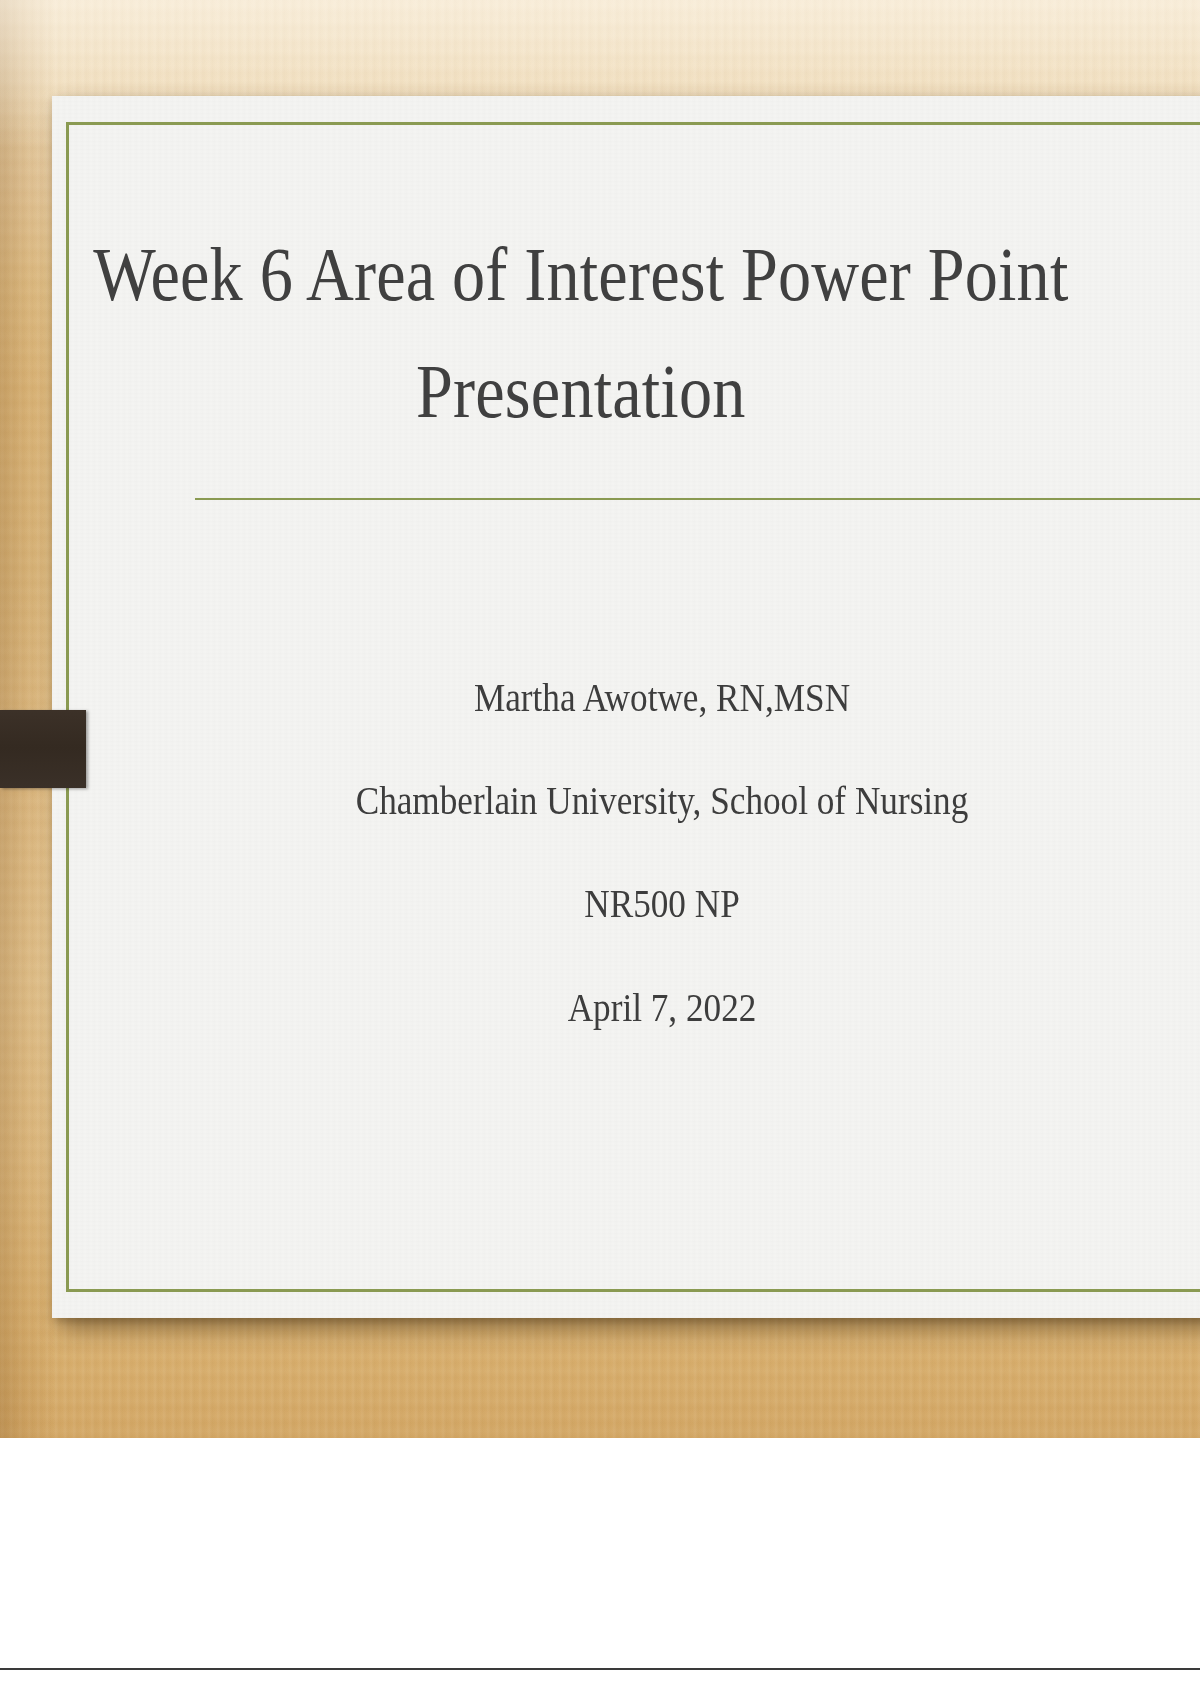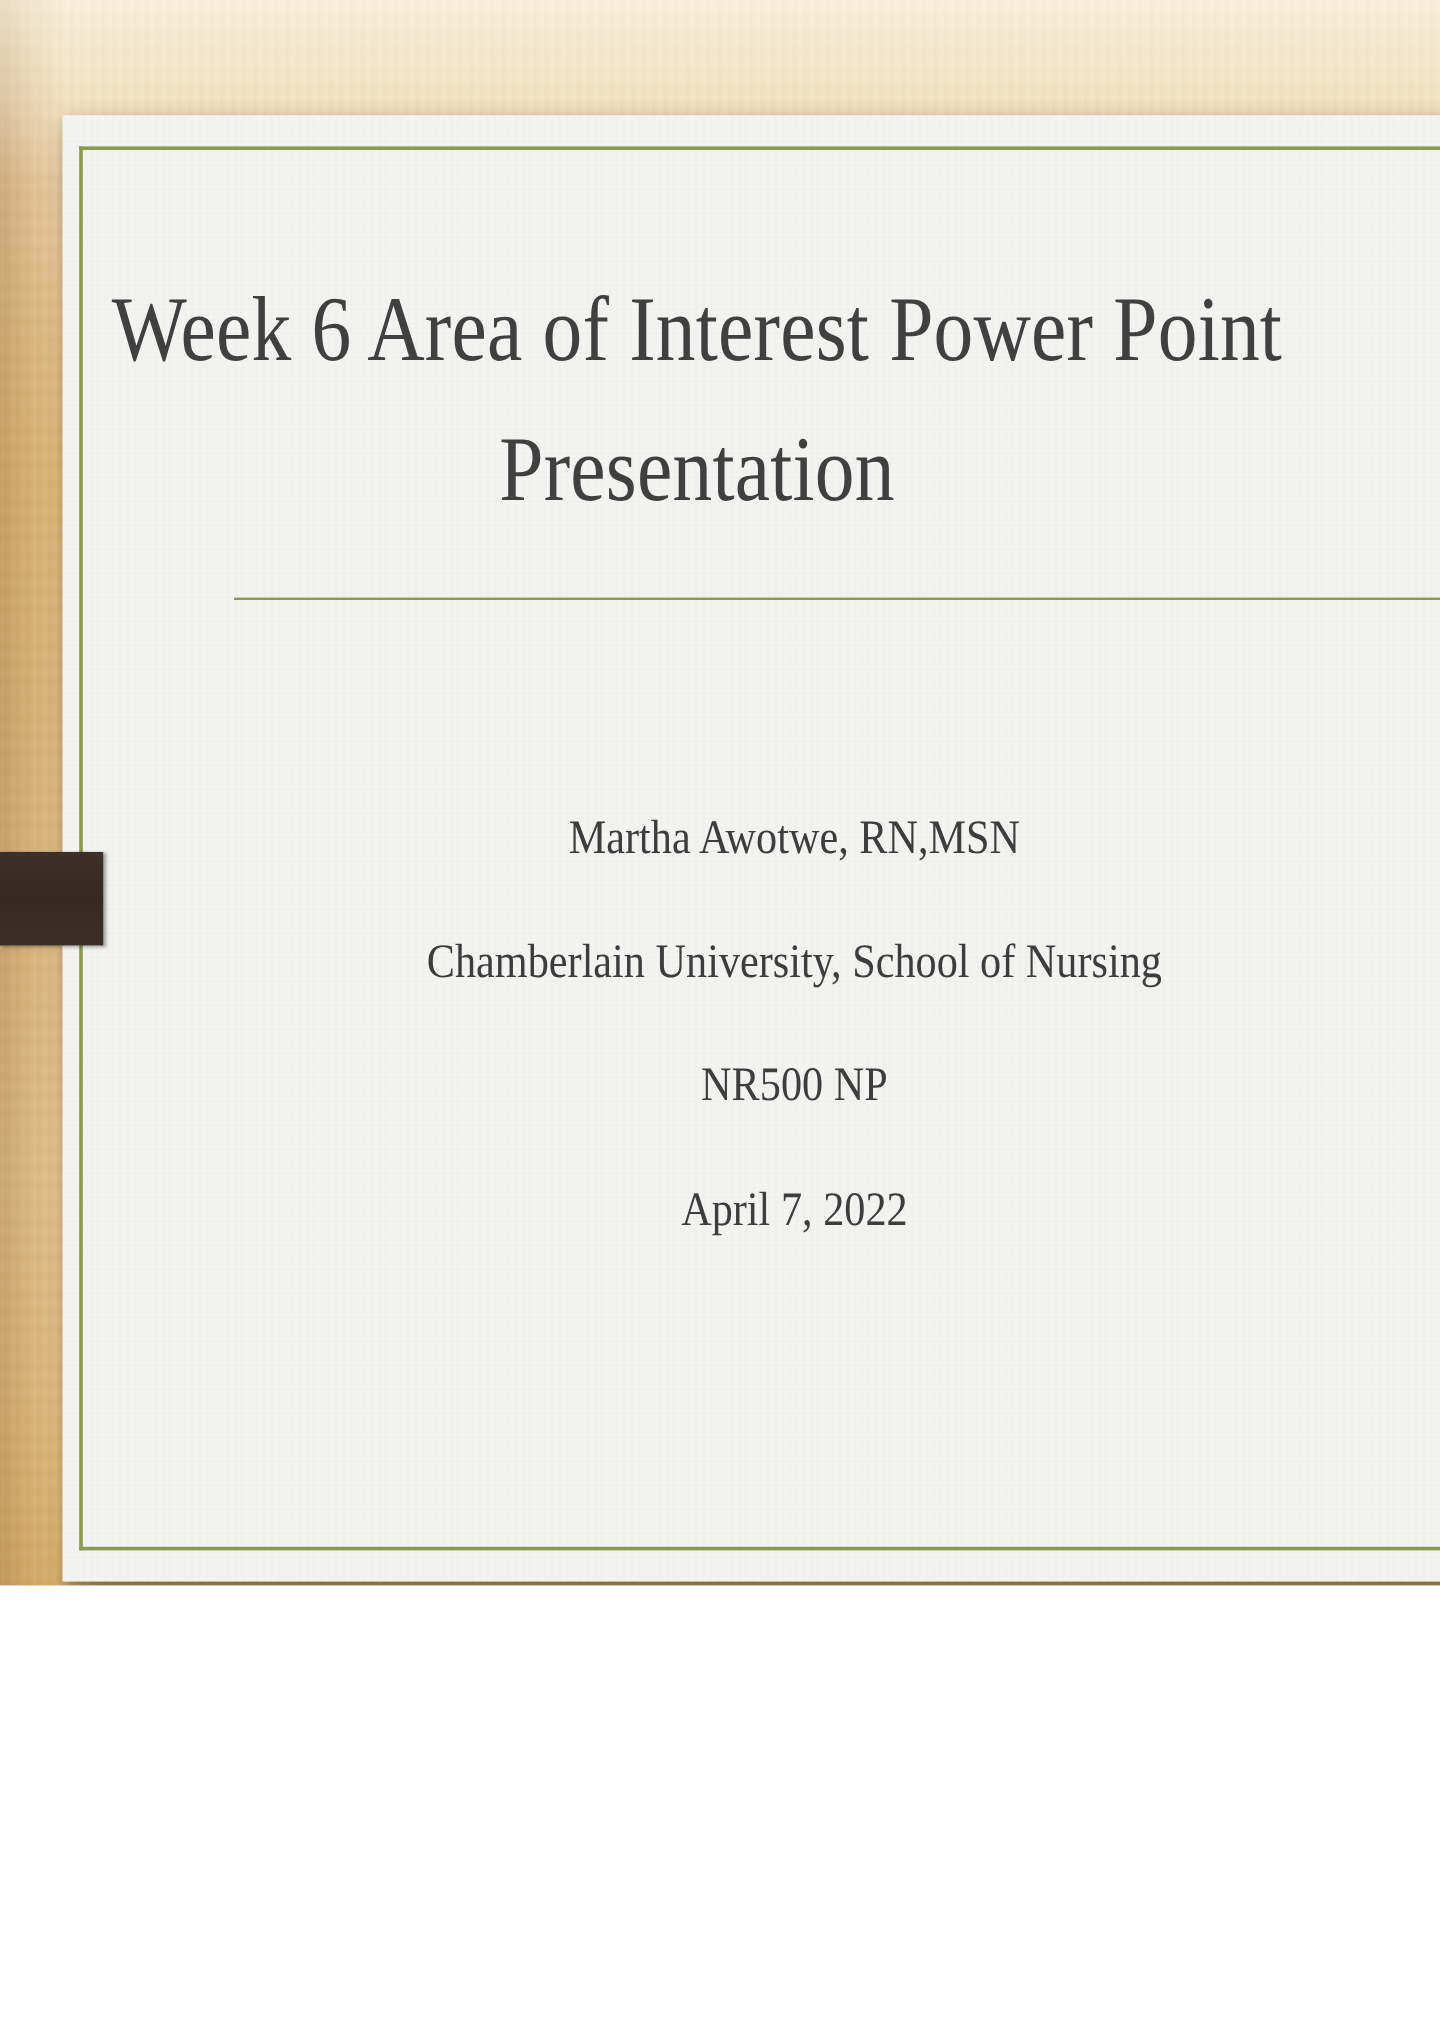--- a/index.html
+++ b/index.html
@@ -10,21 +10,21 @@
     height: 1700px;
     overflow: hidden;
     background: #ffffff;
     font-family: "Liberation Serif", "DejaVu Serif", serif;
   }
 
   
   #page {
     position: relative;
     width: 1200px;
-    height: 1321px;
+    height: 1700px;
     background: #3b82f6;
     overflow: hidden;
   }
 
   
   .wood-backdrop {
     position: absolute;
     left: 0;
     top: 0;
     width: 1200px;

